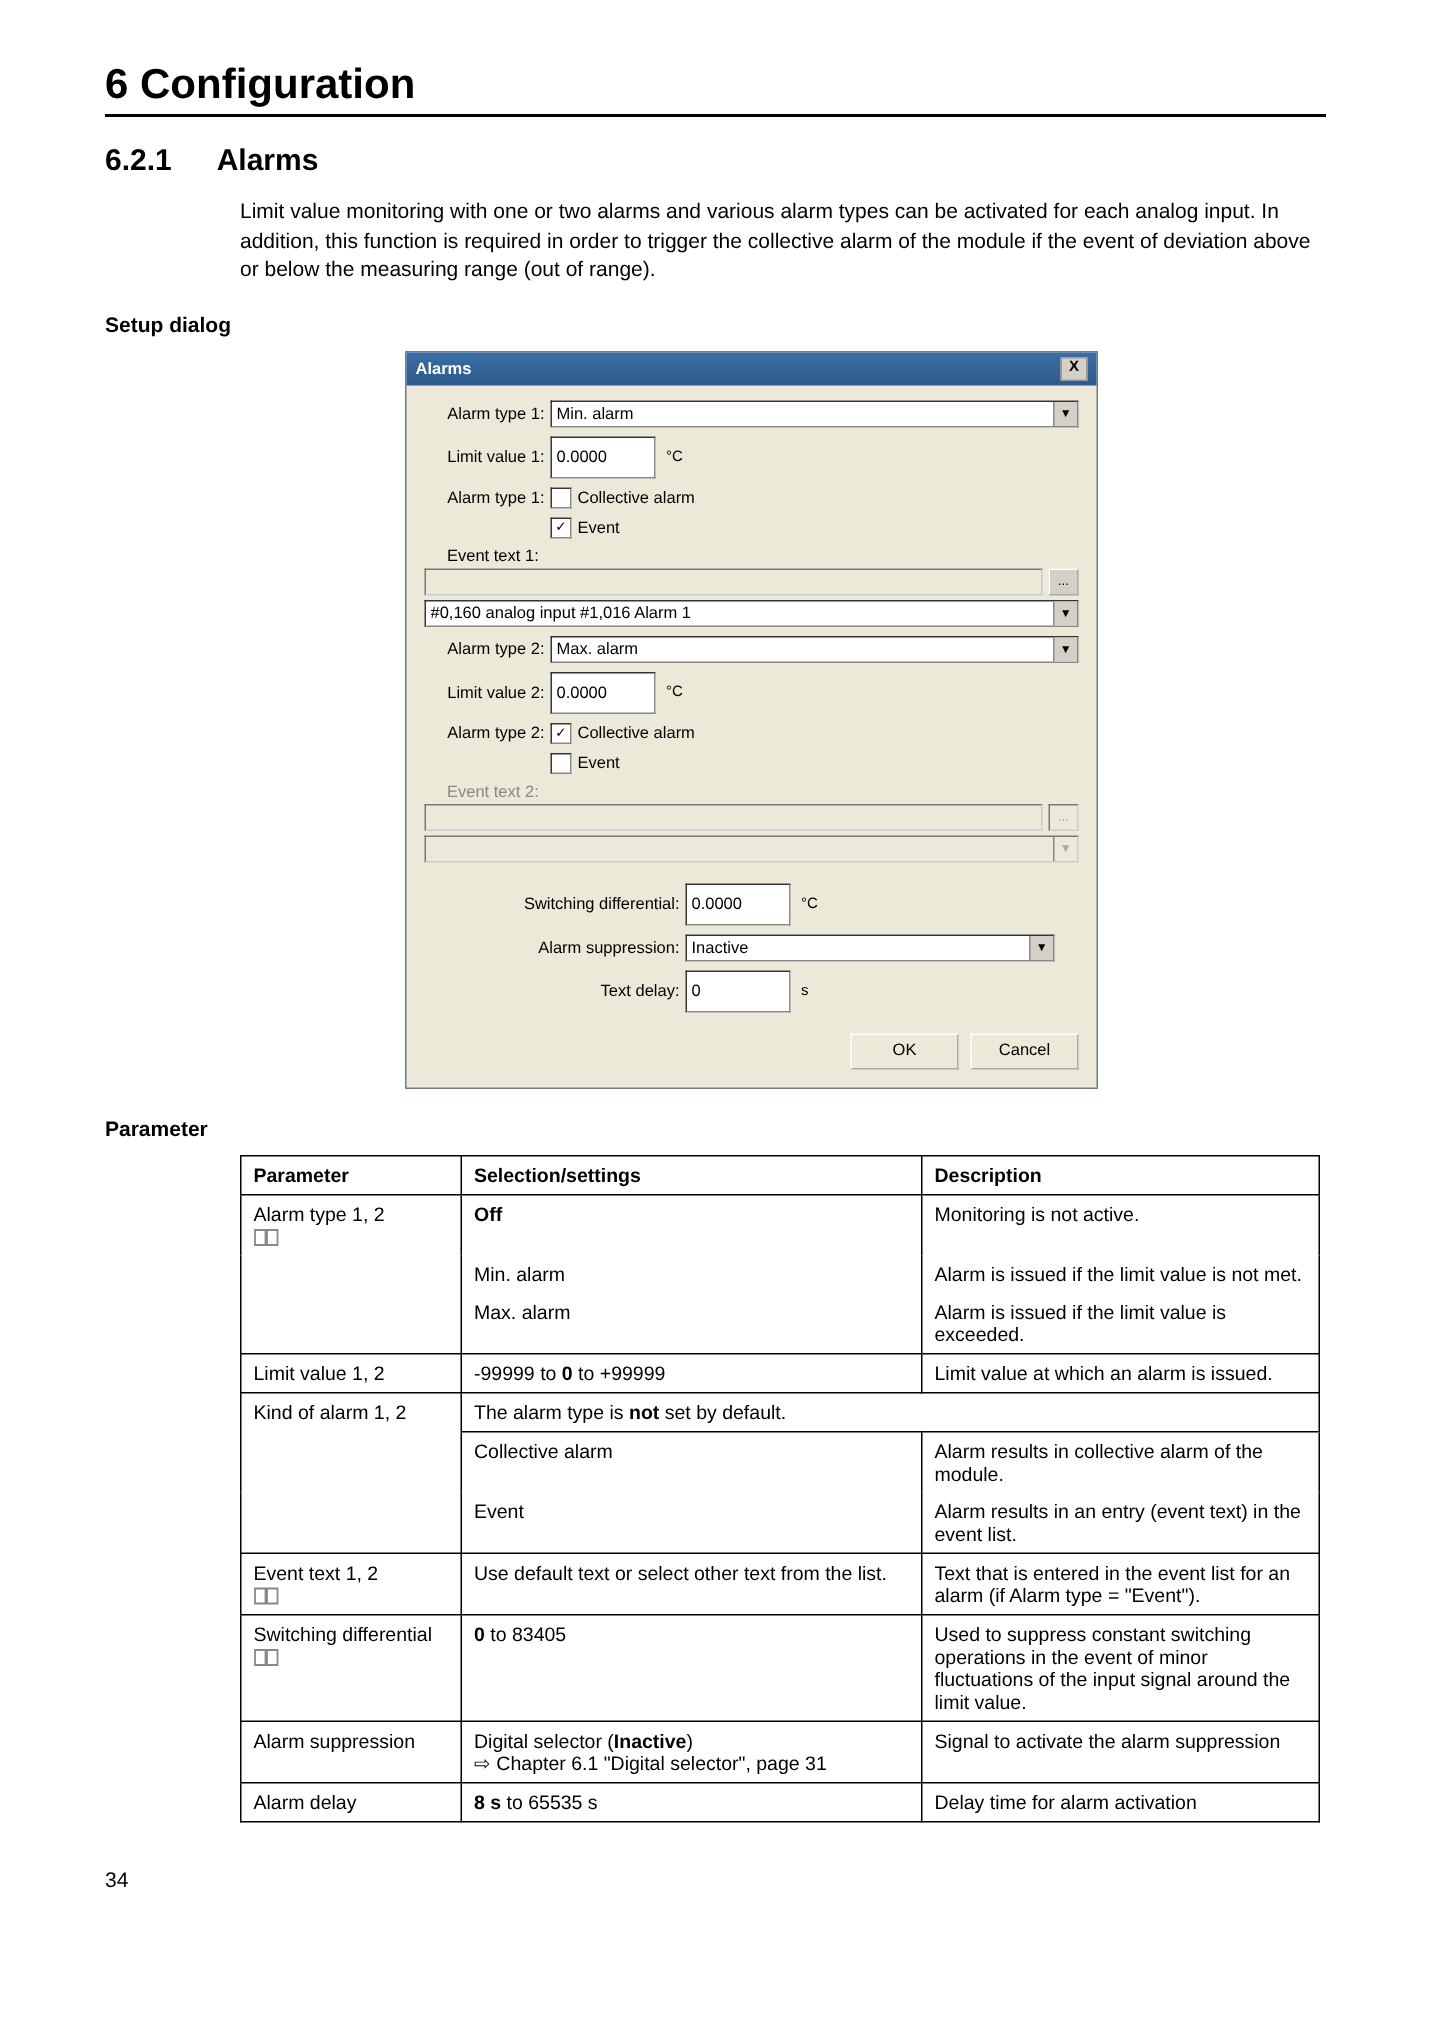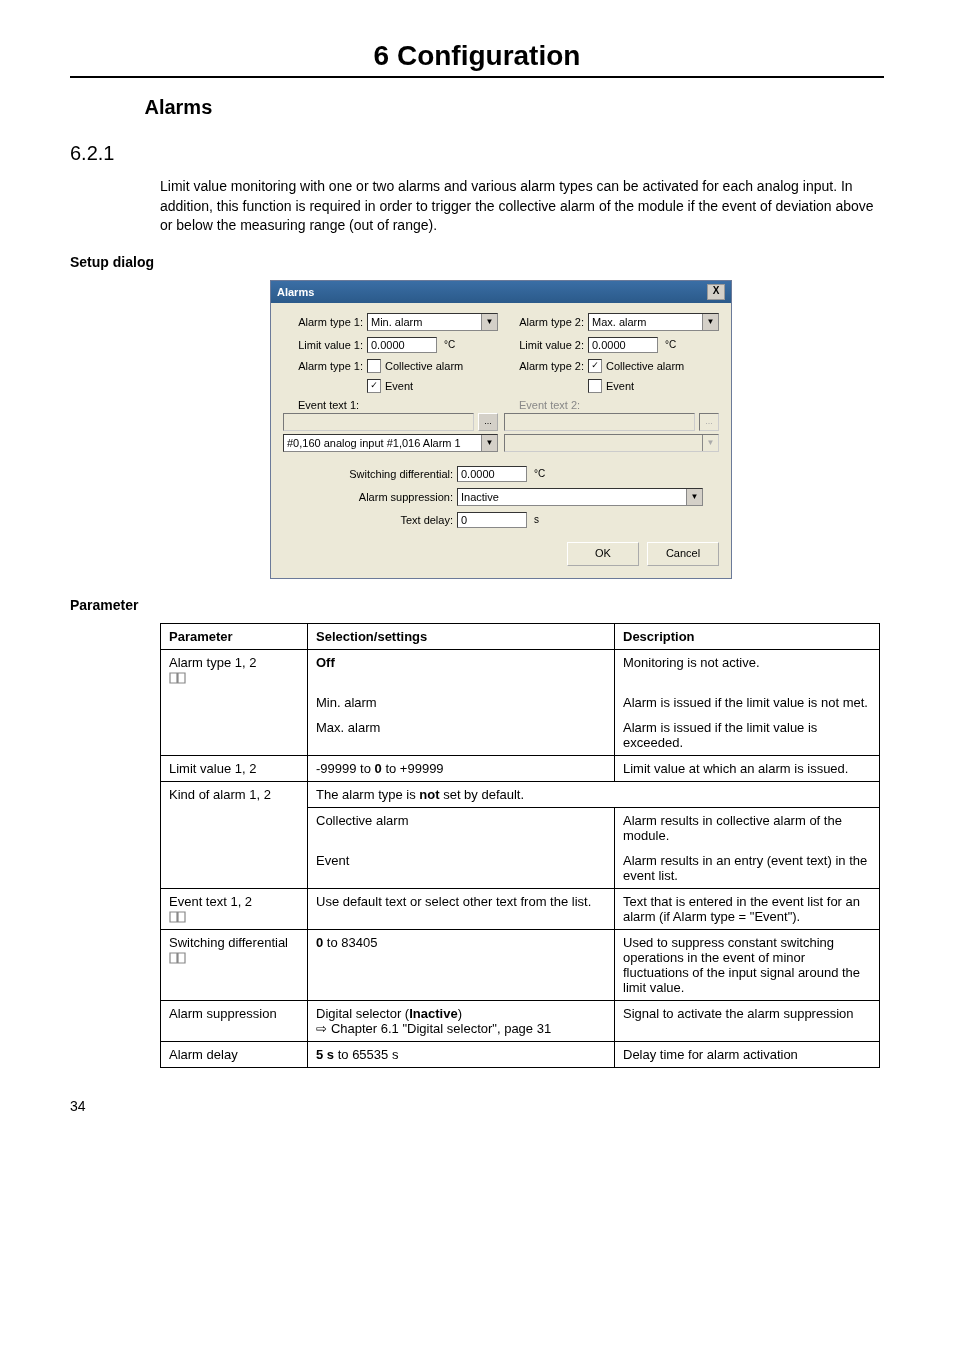--- a/index.html
+++ b/index.html
@@ -12,34 +12,32 @@
   }
   .page {
     padding: 40px 70px 30px 70px;
     box-sizing: border-box;
     width: 954px;
   }
   .chapter-title {
     font-size: 28px;
     font-weight: bold;
     margin: 0 0 4px 0;
-    text-align: center;
   }
   .hr-thick {
     border: none;
     border-top: 2px solid #000;
     margin: 0 0 18px 0;
   }
   .section-num {
     font-size: 20px;
-    font-weight: normal;
+    font-weight: bold;
     display: inline-block;
     width: 70px;
     vertical-align: top;
-    margin-top: 46px;
   }
   .section-title {
     font-size: 20px;
     font-weight: bold;
     display: inline-block;
   }
   .intro {
     font-size: 14px;
     line-height: 1.4;
     margin: 12px 0 18px 90px;
@@ -80,40 +78,41 @@
     line-height: 12px;
     text-align: center;
     font-weight: bold;
   }
   .dlg-body {
     padding: 10px 12px 12px 12px;
   }
   .two-col {
     display: flex;
     gap: 6px;
+    flex-direction: column;
   }
   .col {
     flex: 1;
   }
   .form-row {
     display: flex;
     align-items: center;
     margin-bottom: 6px;
     gap: 4px;
   }
   .form-row label.lab {
     width: 80px;
     text-align: right;
     font-size: 11px;
   }
   .win-input {
     background: #fff;
     border: 1px inset #888;
     height: 16px;
-    padding: 1px 3px;
+    padding: 13px 3px;
     font-size: 11px;
     box-sizing: border-box;
   }
   .win-select {
     display: flex;
     align-items: center;
     background: #fff;
     border: 1px inset #888;
     height: 18px;
     padding: 0 0 0 3px;
@@ -425,20 +424,20 @@
       <td>Alarm suppression</td>
       <td>
         <span>Digital selector (</span><b>Inactive</b><span>)</span><br>
         <span class="arrow">⇨</span><span>Chapter 6.1 "Digital selector", page 31</span>
       </td>
       <td>Signal to activate the alarm suppression</td>
     </tr>
 
     <tr>
       <td>Alarm delay</td>
-      <td><b>5 s</b><span> to 65535 s</span></td>
+      <td><b>8 s</b><span> to 65535 s</span></td>
       <td>Delay time for alarm activation</td>
     </tr>
   </tbody>
     </table>
 
   <div class="pagenum">34</div>
 </div>
 
 </body></html>

